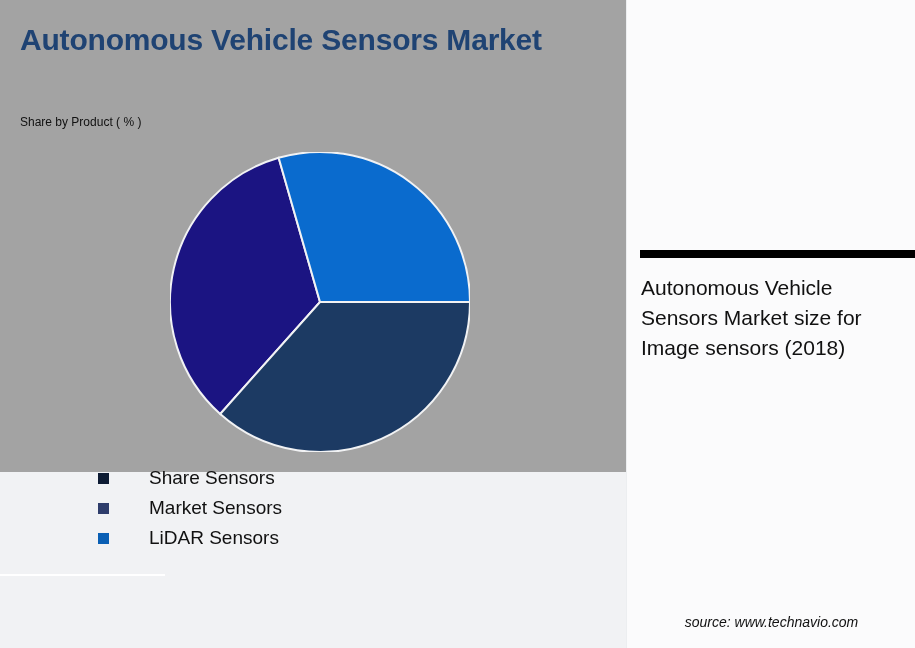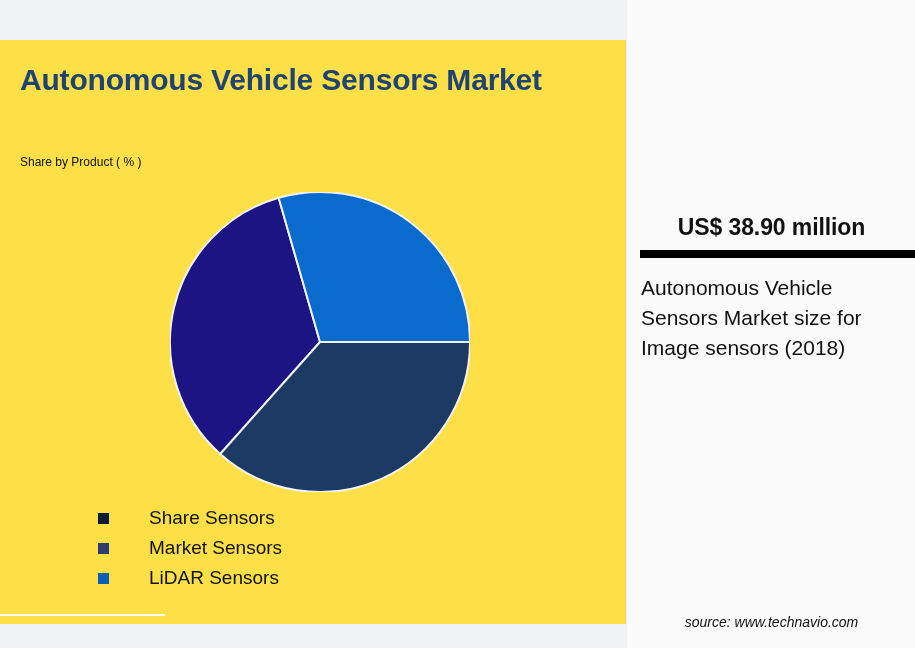--- a/index.html
+++ b/index.html
@@ -22,23 +22,22 @@
     width: 915px;
     height: 648px;
     background: #f1f2f4;
   }
 
   
   #left-panel {
     position: absolute;
     left: 0; top: 0;
     width: 626px;
-    height: 584px;
-    background: #fde047;
-    margin-top: 40px;
+    height: 472px;
+    background: #a3a3a3;
   }
 
   #chart-title {
     position: absolute;
     left: 20px;
     top: 24px;
     width: 560px;
     font-size: 30px;
     line-height: 32px;
     font-weight: bold;
@@ -194,21 +193,20 @@
       </div>
 
     </div>
 
     <div id="left-rule"></div>
 
   </div>
 
   <div id="right-panel">
 
-    <div id="callout-value">US$ 38.90 million</div>
 
     <div id="callout-divider"></div>
 
     <div id="callout-description">Autonomous Vehicle Sensors Market size for Image sensors (2018)</div>
 
     <div id="source-note">source: www.technavio.com</div>
 
   </div>
 
 </div>

